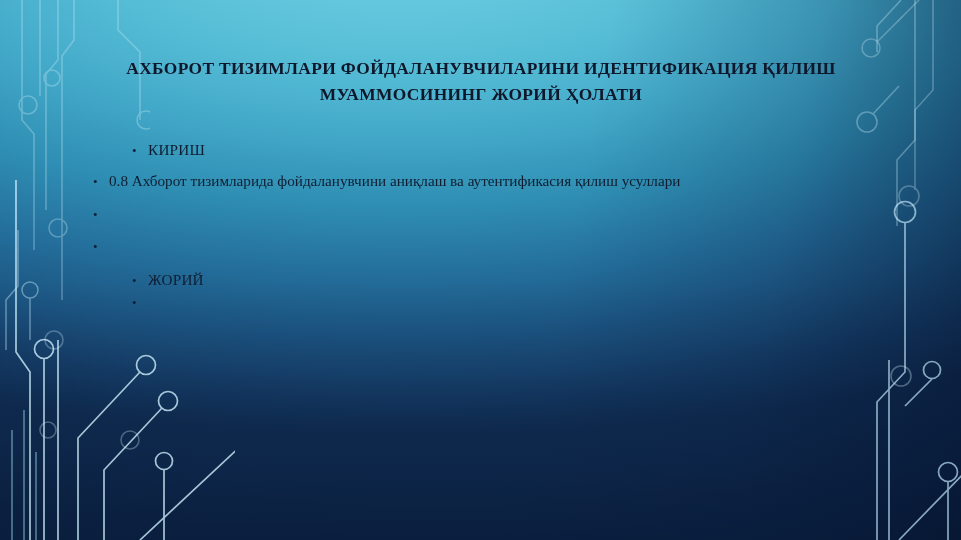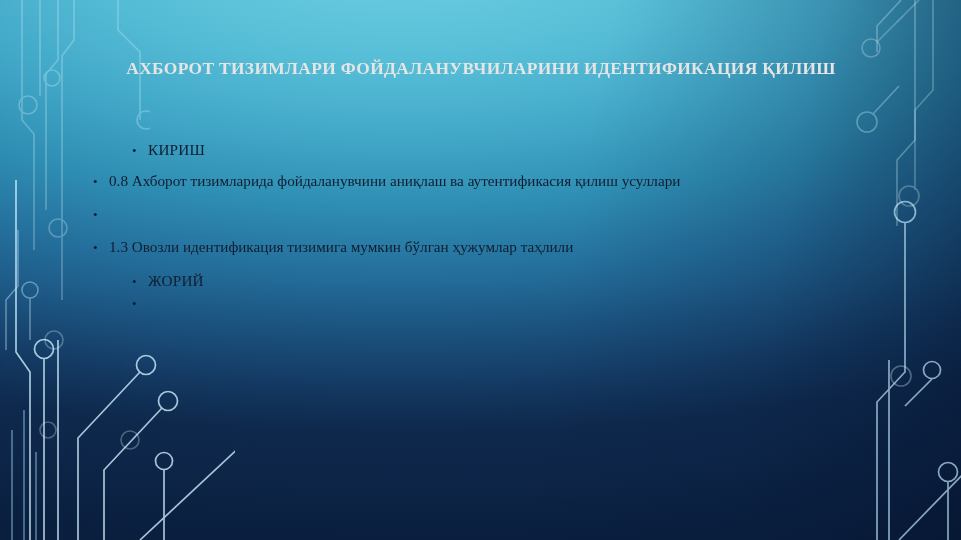--- a/index.html
+++ b/index.html
@@ -75,21 +75,21 @@
   .title {
     position: absolute;
     left: 96px;
     top: 55px;
     width: 770px;
     text-align: center;
     font-weight: bold;
     font-size: 17.4px;
     line-height: 26px;
     letter-spacing: 0.35px;
-    color: #e5e5e5;
+    color: #0f172a;
   }
   .body-list {
     position: absolute;
     left: 0;
     top: 140px;
     width: 961px;
     margin: 0;
     padding: 0;
     list-style: none;
   }
@@ -196,37 +196,37 @@
       <path d="M122 0 L122 90 L104 110 L104 190"></path>
       <path d="M108 0 L86 22"></path>
       <circle cx="60" cy="48" r="9"></circle>
       <path d="M66 42 L92 16"></path>
       <circle cx="98" cy="196" r="10"></circle>
     </g>
   </svg>
 
   <div class="title">
     <div>АХБОРОТ ТИЗИМЛАРИ ФОЙДАЛАНУВЧИЛАРИНИ ИДЕНТИФИКАЦИЯ ҚИЛИШ</div>
+    <div>МУАММОСИНИНГ ЖОРИЙ ҲОЛАТИ</div>
   </div>
 
   <ul class="body-list">
     <li class="bullet-row lvl-2 tight">
       <span class="dot">•</span>
       <span class="txt">КИРИШ</span>
     </li>
     <li class="bullet-row lvl-1" style="margin-top:10px;">
       <span class="dot">•</span>
       <span class="txt">0.8 Ахборот тизимларида фойдаланувчини аниқлаш ва аутентификасия қилиш усуллари</span>
     </li>
     <li class="bullet-row lvl-1">
       <span class="dot">•</span>
     </li>
     <li class="bullet-row lvl-1">
       <span class="dot">•</span>
-      <span class="txt">1.3 Овозли идентификация тизимига мумкин бўлган ҳужумлар таҳлили</span>
     </li>
     <li class="bullet-row lvl-2 tight">
       <span class="dot">•</span>
       <span class="txt">ЖОРИЙ</span>
     </li>
     <li class="bullet-row lvl-2">
       <span class="dot">•</span>
     </li>
   </ul>
 

